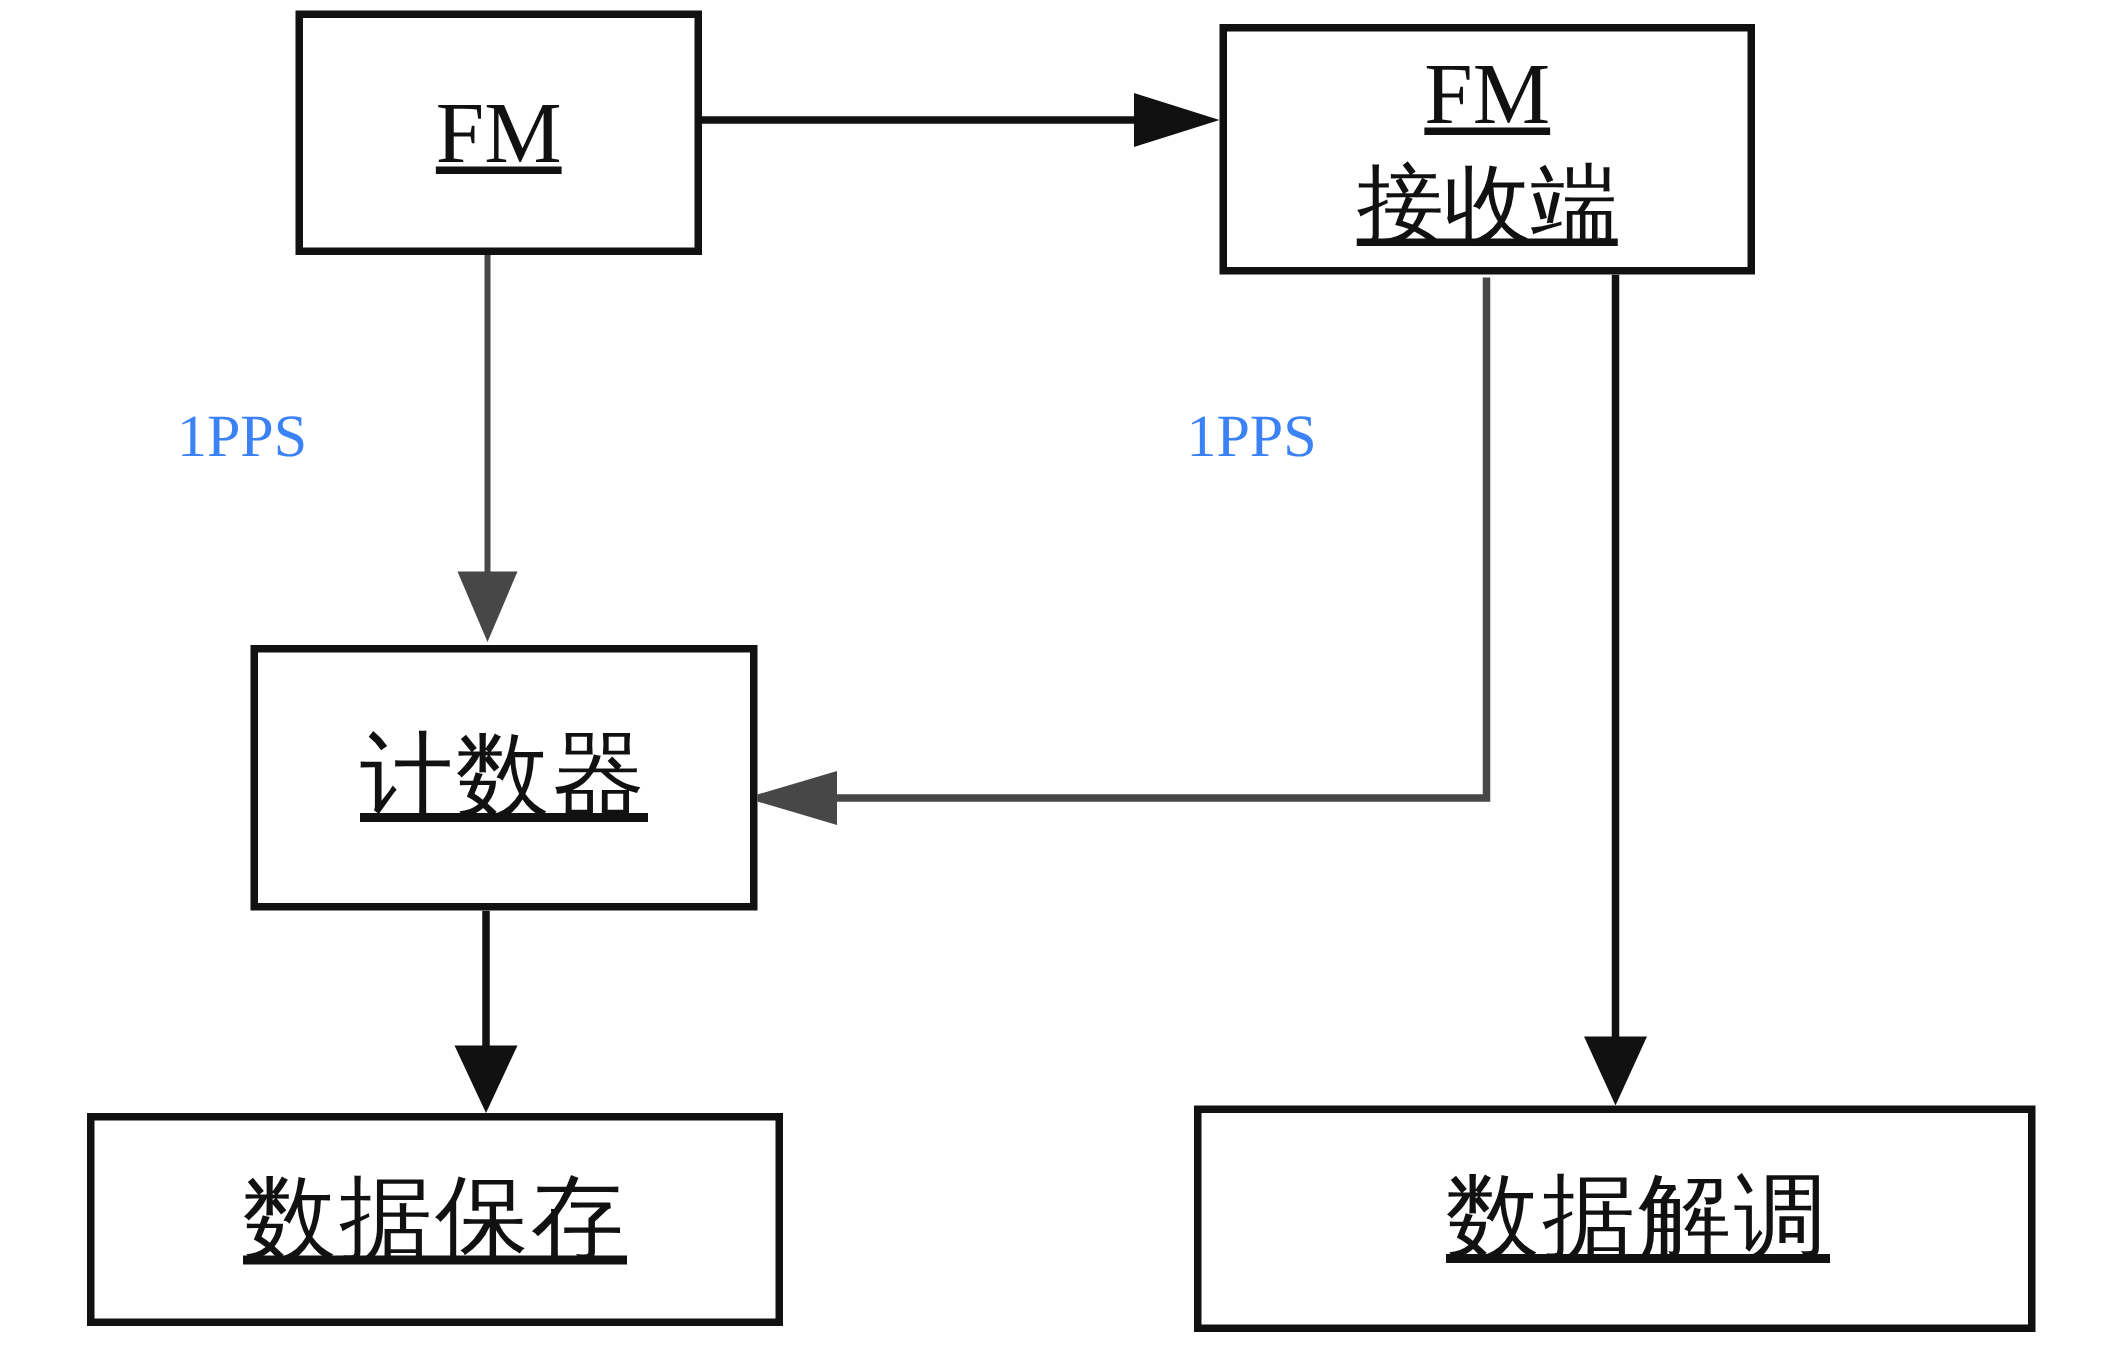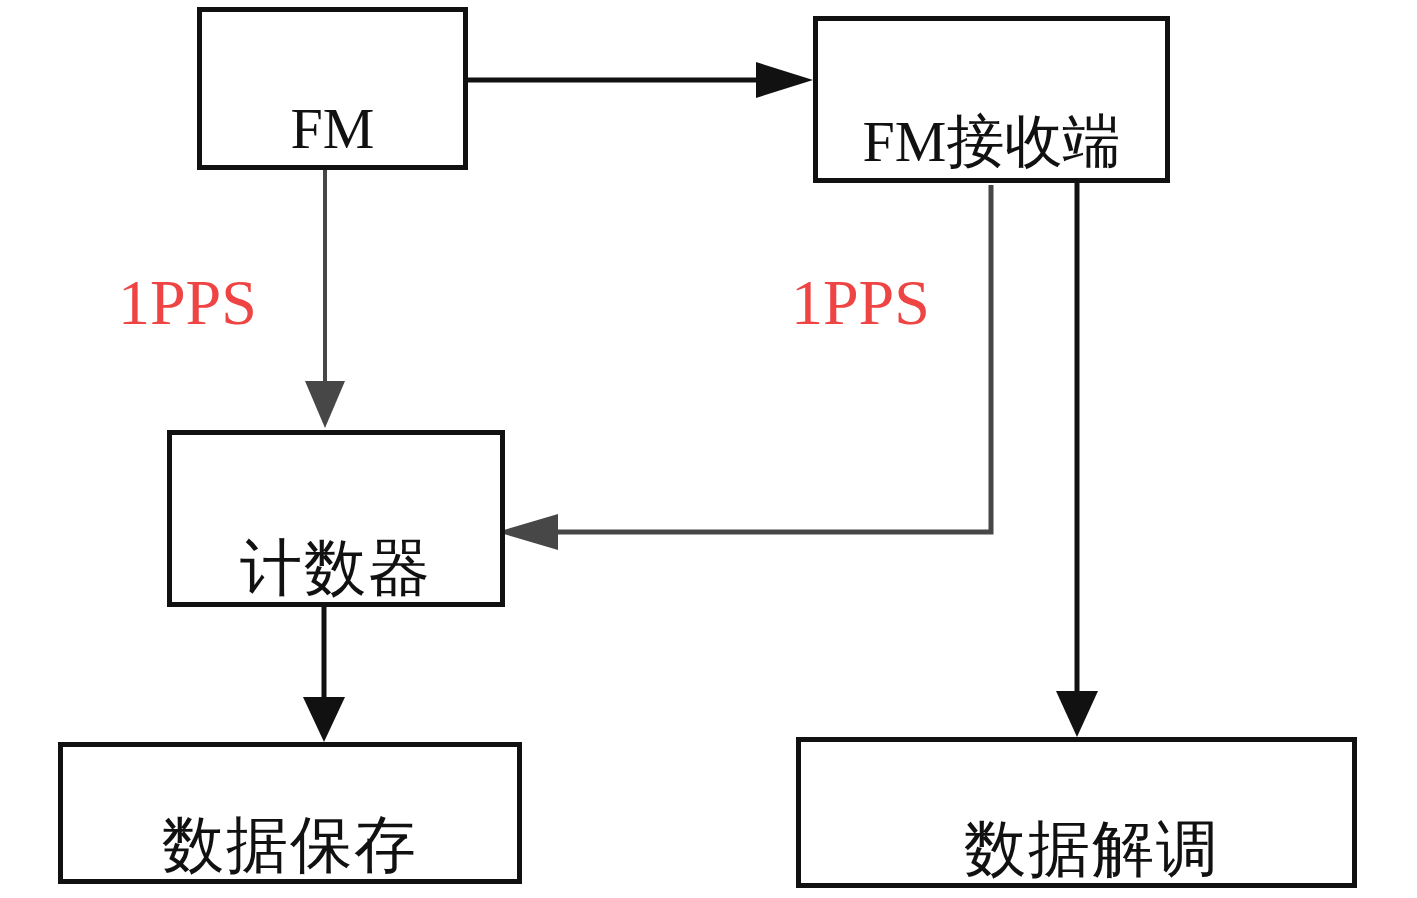--- a/index.html
+++ b/index.html
@@ -23,42 +23,43 @@
     width: 1417px;
     height: 898px;
     pointer-events: none;
   }
   .node {
     position: absolute;
     box-sizing: border-box;
     border: 5px solid #111111;
     background: #ffffff;
     display: flex;
-    flex-direction: row;
-    align-items: flex-end;
+    flex-direction: column;
+    align-items: center;
     justify-content: center;
     text-align: center;
+    text-decoration: underline;
   }
   .node .line {
     display: block;
     font-size: 58px;
     line-height: 1.26;
     white-space: nowrap;
   }
   .node.single .line {
     font-size: 62px;
     line-height: 1.1;
     letter-spacing: 2px;
   }
   .edge-label {
     position: absolute;
-    font-size: 64px;
+    font-size: 40px;
     line-height: 1;
     white-space: nowrap;
-    color: #ef4444;
+    color: #3b82f6;
   }
   
   #node-fm-transmitter { left: 197px; top: 7px;   width: 271px; height: 163px; }
   #node-fm-receiver    { left: 813px; top: 16px;  width: 357px; height: 167px; }
   #node-counter        { left: 155px; top: 430px; width: 338px; height: 177px; margin-left: 12px; }
   #node-data-save      { left: 58px;  top: 742px; width: 464px; height: 142px; }
   #node-data-demod     { left: 796px; top: 737px; width: 561px; height: 151px; padding-left: 31px; }
   
   #label-pps-left  { left: 118px; top: 271px; }
   #label-pps-right { left: 791px; top: 271px; }

